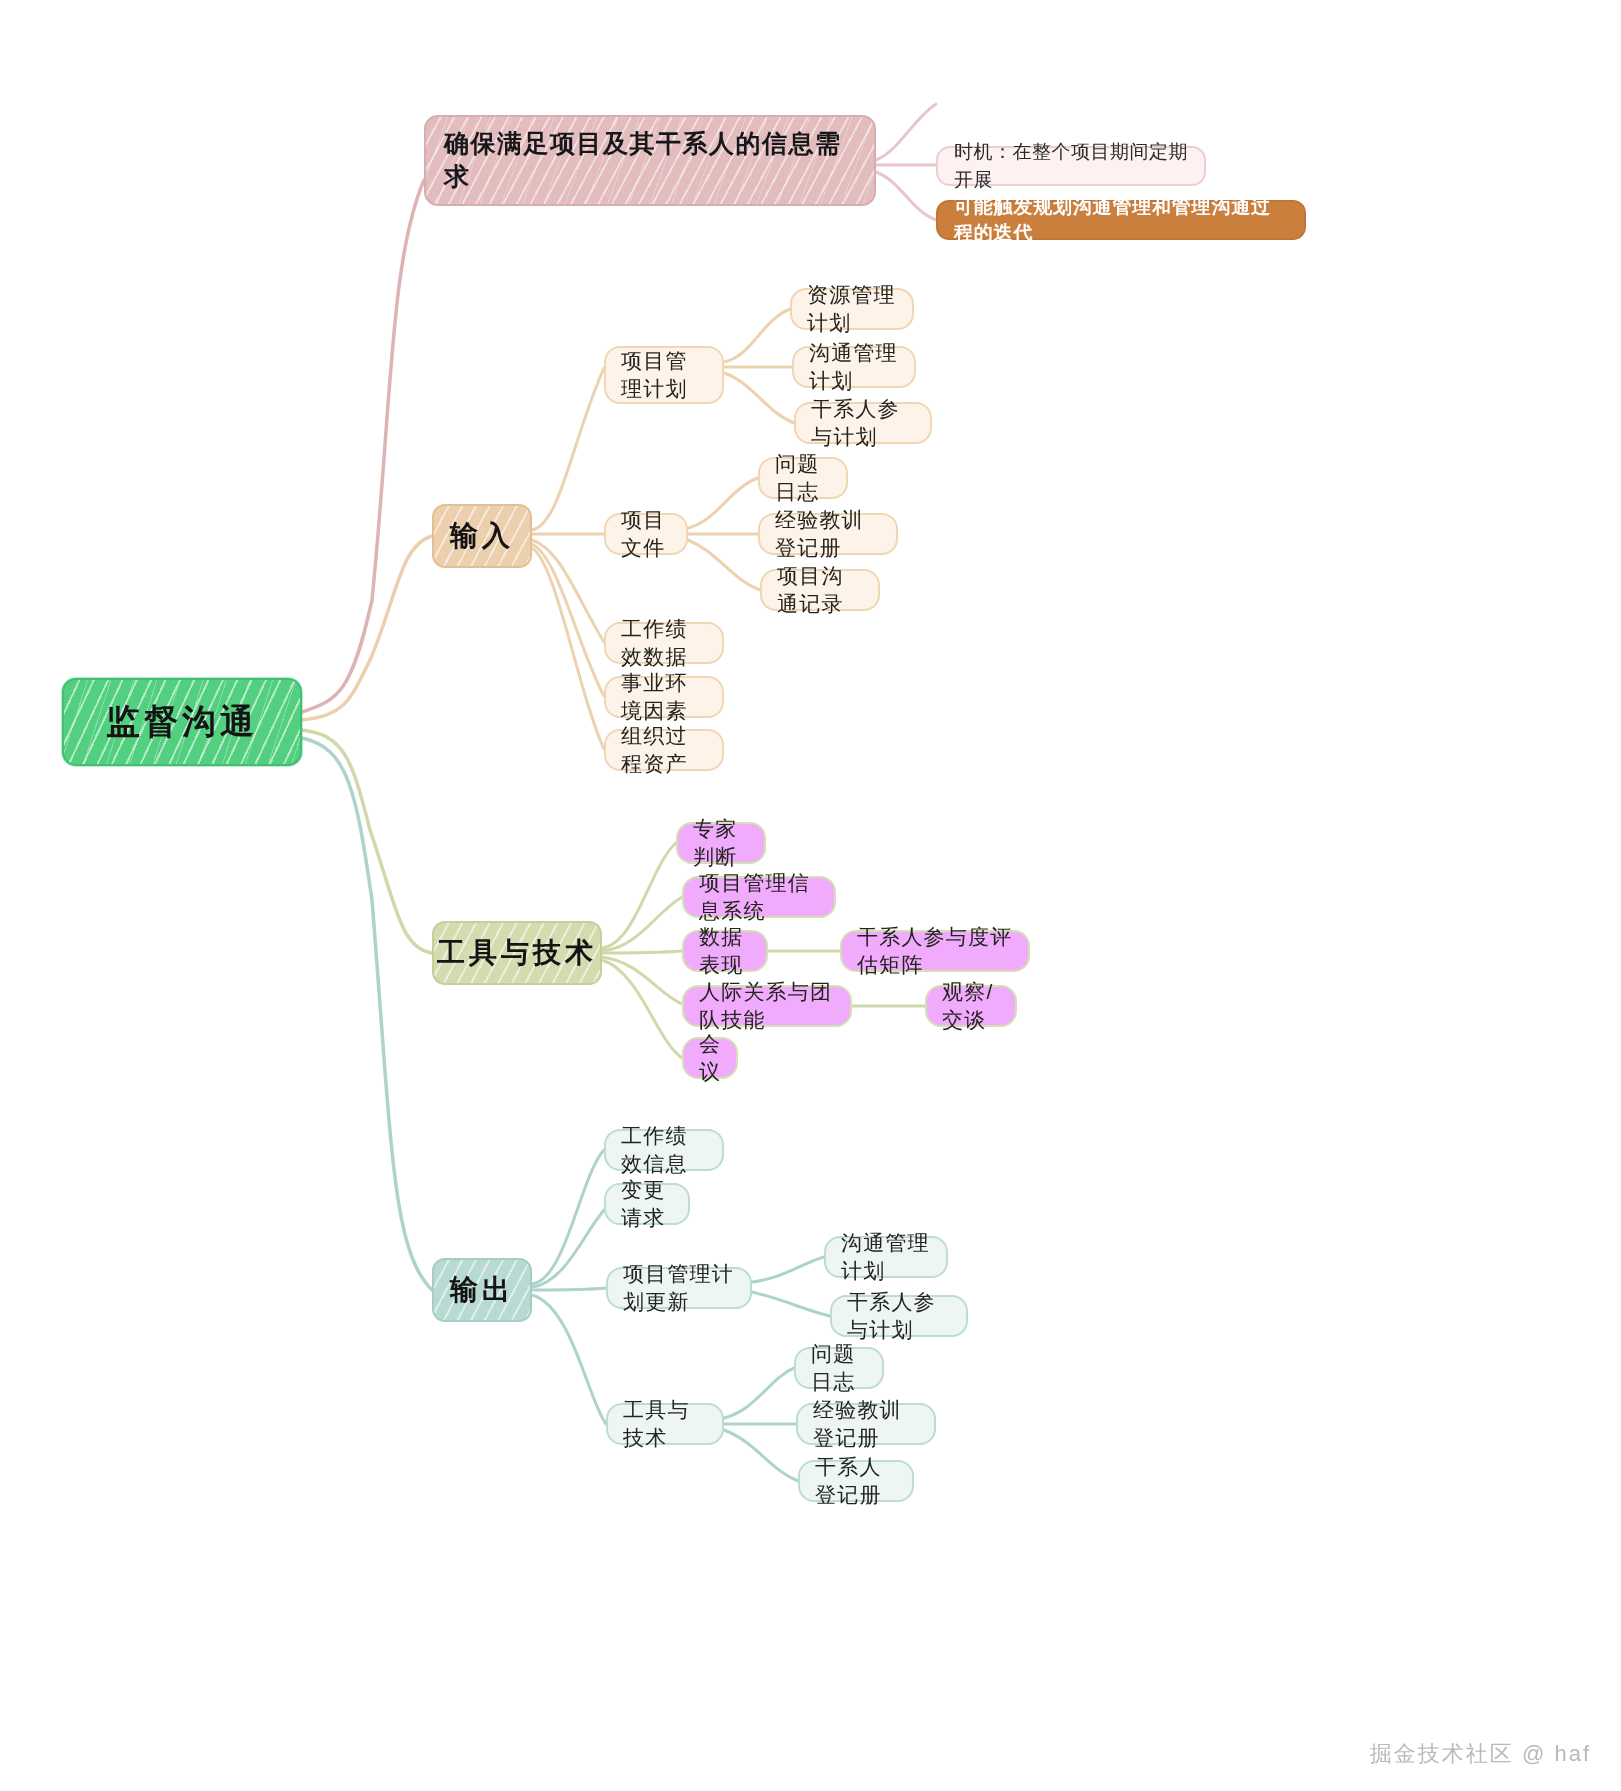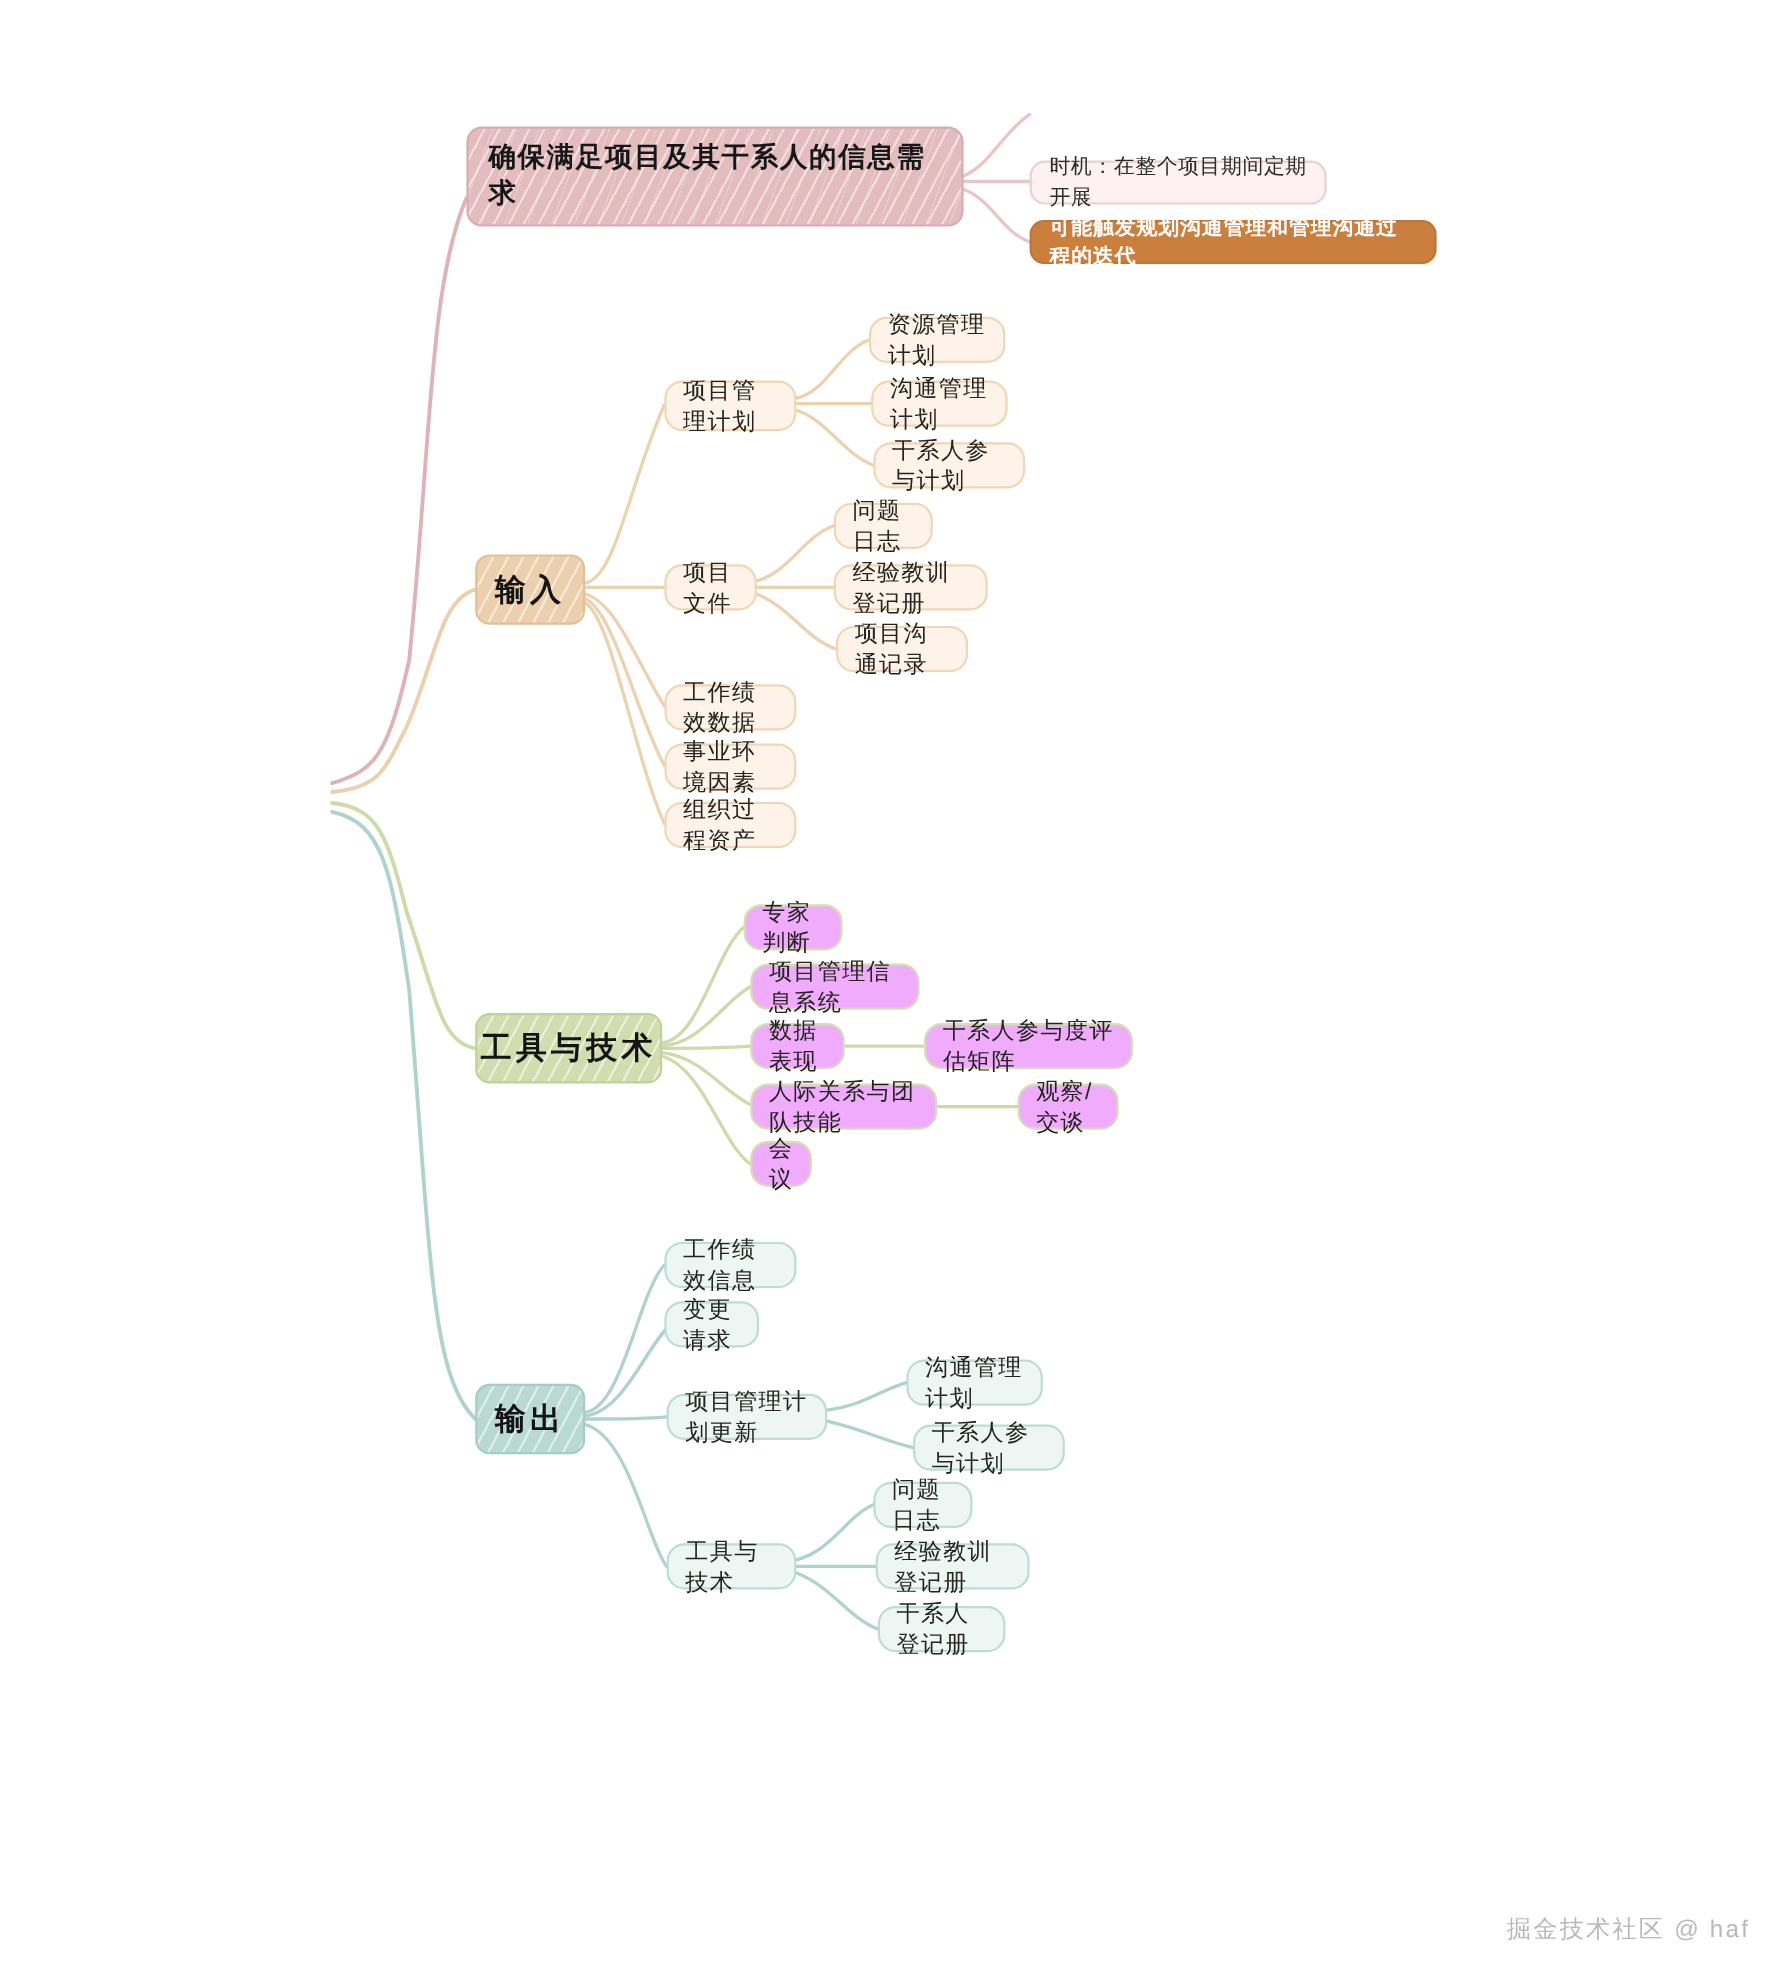--- a/index.html
+++ b/index.html
@@ -136,29 +136,30 @@
 
       <path d="M752,1282 C784,1278 800,1264 824,1257" stroke="#aed3ca" stroke-width="3"></path>
       <path d="M752,1292 C786,1300 804,1310 830,1316" stroke="#aed3ca" stroke-width="3"></path>
 
       <path d="M724,1418 C756,1410 770,1378 794,1368" stroke="#aed3ca" stroke-width="3"></path>
       <path d="M724,1424 C756,1424 770,1424 796,1424" stroke="#aed3ca" stroke-width="3"></path>
       <path d="M724,1430 C756,1442 770,1470 798,1481" stroke="#aed3ca" stroke-width="3"></path>
     </g>
   </svg>
 
+  <div class="node central">监督沟通</div>
 
   <div class="node topic-pink">确保满足项目及其干系人的信息需求</div>
 
   <div class="node card-pink" style="left:936px;top:146px;width:270px;height:40px;">时机：在整个项目期间定期开展</div>
   <div class="node card-orange" style="left:936px;top:200px;width:370px;height:40px;">可能触发规划沟通管理和管理沟通过程的迭代</div>
 
   <div class="node head head-in">输入</div>
 
-  <div class="node chip chip-orange" style="left:604px;top:346px;width:120px;height:46px;">项目管理计划</div>
+  <div class="node chip chip-orange" style="left:604px;top:346px;width:120px;height:58px;">项目管理计划</div>
   <div class="node chip chip-orange" style="left:790px;top:288px;width:124px;height:42px;">资源管理计划</div>
   <div class="node chip chip-orange" style="left:792px;top:346px;width:124px;height:42px;">沟通管理计划</div>
   <div class="node chip chip-orange" style="left:794px;top:402px;width:138px;height:42px;">干系人参与计划</div>
 
   <div class="node chip chip-orange" style="left:604px;top:513px;width:84px;height:42px;">项目文件</div>
   <div class="node chip chip-orange" style="left:758px;top:457px;width:90px;height:42px;">问题日志</div>
   <div class="node chip chip-orange" style="left:758px;top:513px;width:140px;height:42px;">经验教训登记册</div>
   <div class="node chip chip-orange" style="left:760px;top:569px;width:120px;height:42px;">项目沟通记录</div>
 
   <div class="node chip chip-orange" style="left:604px;top:622px;width:120px;height:42px;">工作绩效数据</div>

